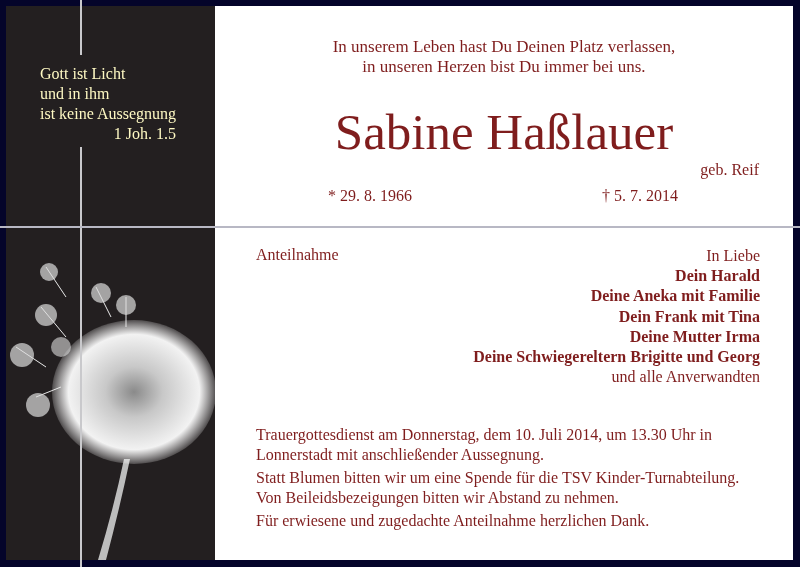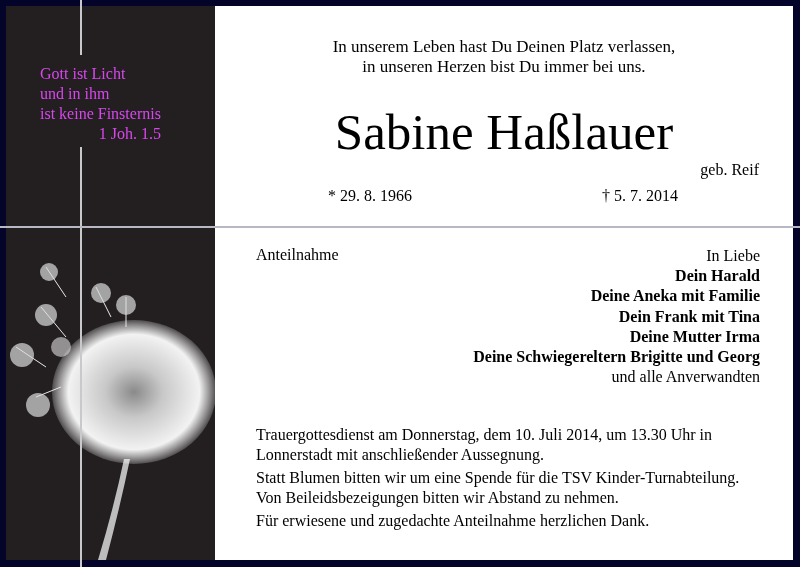--- a/index.html
+++ b/index.html
@@ -1,22 +1,22 @@
 <!DOCTYPE html>
 <html><head>
 <meta charset="utf-8">
 <style>
   html,body{margin:0;padding:0;}
   body{width:800px;height:567px;background:#04042a;position:relative;overflow:hidden;font-family:"Liberation Serif","DejaVu Serif",serif;}
   .left{position:absolute;left:6px;top:6px;width:209px;height:554px;background:#231f20;overflow:hidden;}
   .vline{position:absolute;left:74px;width:2px;background:#c9c9cc;}
   .hline{position:absolute;left:0;width:800px;height:2px;background:#b8b8c4;top:226px;}
-  .verse{position:absolute;left:34px;top:58px;color:#d946ef;font-size:16px;line-height:20px;}
+  .verse{position:absolute;left:34px;top:58px;color:#fef9c3;font-size:16px;line-height:20px;}
   .verse .ref{text-align:right;}
-  .right{position:absolute;left:215px;top:6px;width:578px;height:554px;background:#fff;color:#000000;}
+  .right{position:absolute;left:215px;top:6px;width:578px;height:554px;background:#fff;color:#7f1d1d;}
   .quote{position:absolute;left:0;width:578px;top:31px;text-align:center;font-size:17px;line-height:20px;}
   .name{position:absolute;left:0;width:578px;top:98px;text-align:center;font-size:51px;line-height:56px;}
   .maiden{position:absolute;left:0;width:544px;top:155px;text-align:right;font-size:16px;}
   .born{position:absolute;left:113px;top:181px;font-size:16px;}
   .died{position:absolute;left:387px;top:181px;font-size:16px;}
   .place{position:absolute;left:41px;top:240px;font-size:16px;}
   .family{position:absolute;right:33px;top:240px;text-align:right;font-size:16px;line-height:20.2px;margin-left:36px;}
   .family .b{font-weight:bold;}
   .notice{position:absolute;left:41px;top:419px;width:510px;font-size:16px;line-height:20px;}
   .notice p{margin:0 0 3px 0;}
@@ -51,21 +51,21 @@
       <circle cx="40" cy="88" r="11" opacity="0.7"></circle>
         <circle cx="16" cy="128" r="12" opacity="0.7"></circle>
       <circle cx="32" cy="178" r="12" opacity="0.7"></circle>
         <circle cx="120" cy="78" r="10" opacity="0.7"></circle>
       <circle cx="55" cy="120" r="10" opacity="0.6"></circle>
     </g>
   </svg>
   <div class="verse">
     <div>Gott ist Licht</div>
     <div>und in ihm</div>
-    <div>ist keine Finsternis</div>
+    <div>ist keine Aussegnung</div>
     <div class="ref">1 Joh. 1.5</div>
   </div>
 </div>
 
 <div class="vline" style="top:0;height:55px;left:80px;"></div>
 <div class="vline" style="top:147px;height:420px;left:80px;"></div>
 
 <div class="right">
   <div class="quote">
     <div>In unserem Leben hast Du Deinen Platz verlassen,</div>

